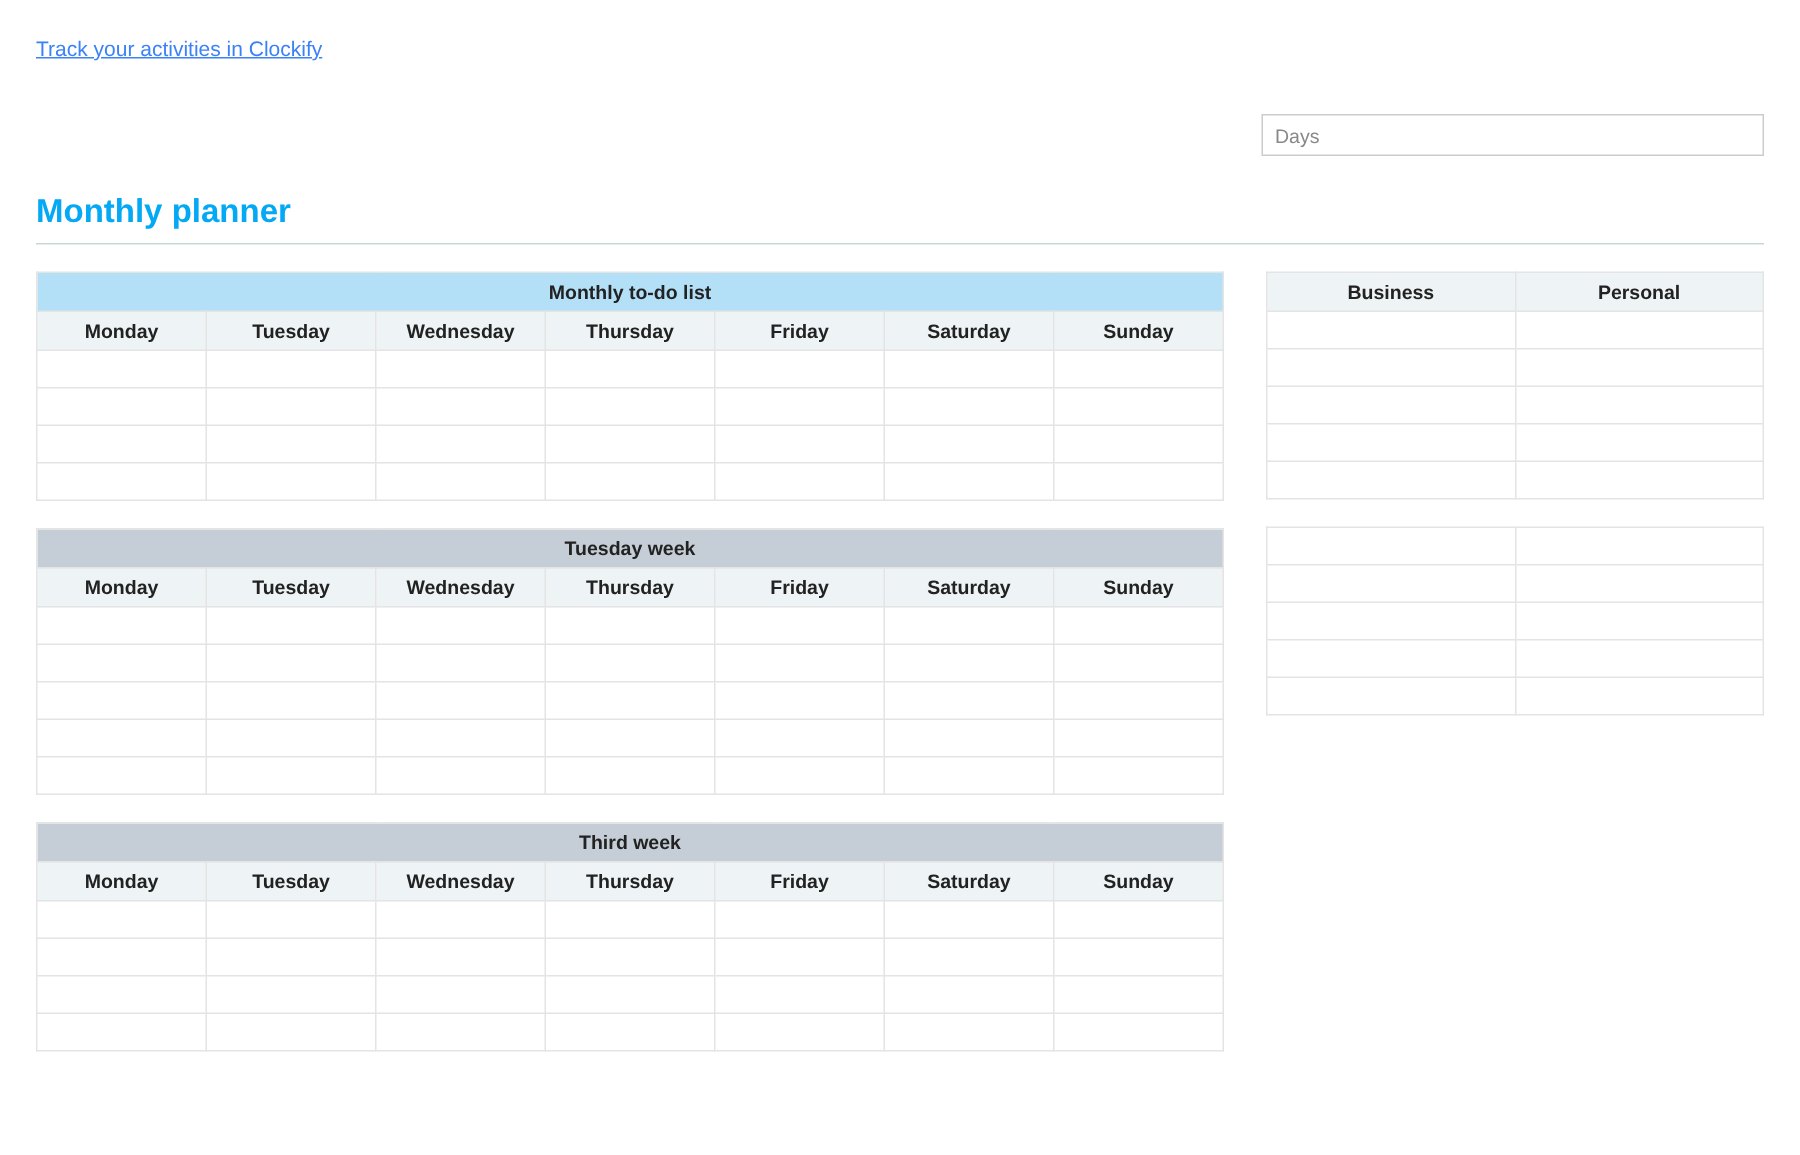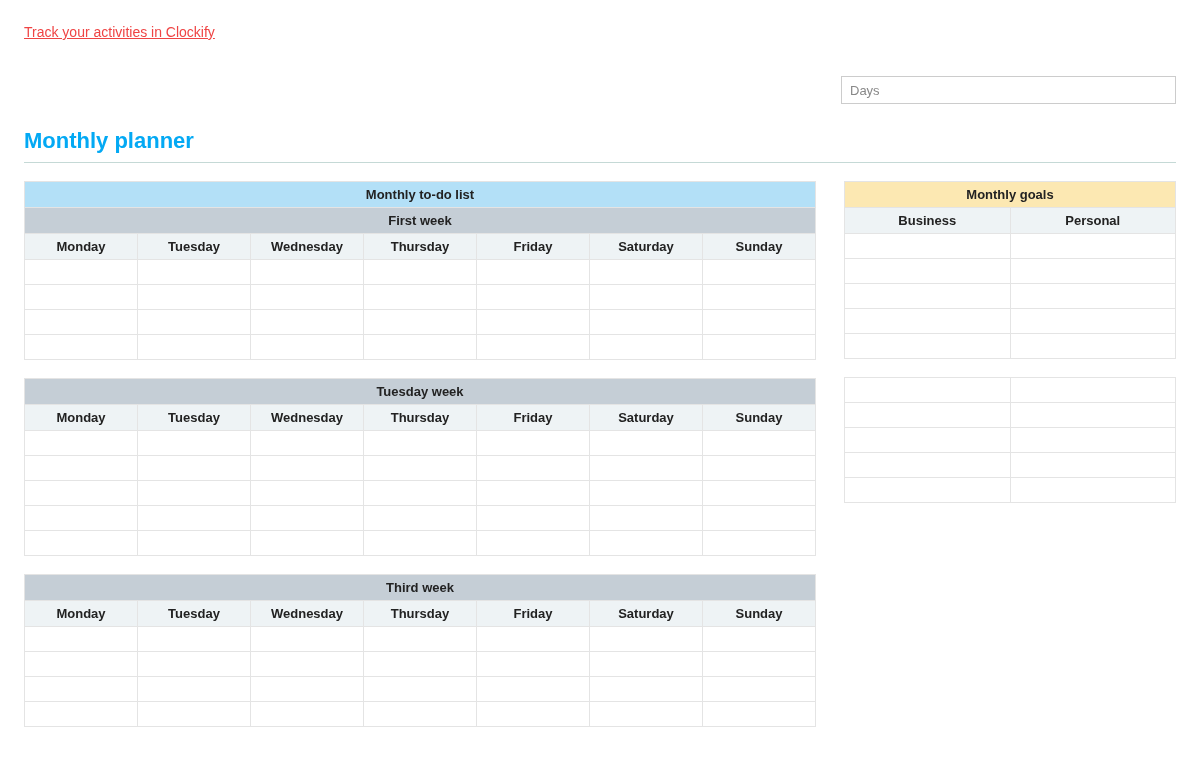--- a/index.html
+++ b/index.html
@@ -5,21 +5,21 @@
   * { box-sizing: border-box; }
   body {
     margin: 0;
     padding: 24px;
     font-family: Arial, Helvetica, sans-serif;
     font-size: 13px;
     color: #222;
     background: #fff;
   }
   a.top-link {
-    color: #ef4444;
+    color: #3b82f6;
     text-decoration: underline;
     font-size: 14px;
   }
   .days-row {
     margin-top: 36px;
     display: flex;
     justify-content: flex-end;
   }
   .days-input {
     width: 335px;
@@ -89,23 +89,20 @@
 
 <div class="columns">
   <div class="left-col">
 
     <table class="grid">
       <tbody>
           <tr>
             <th colspan="7" class="big-header hdr-blue">Monthly to-do list</th>
           </tr>
       <tr>
-            <th colspan="7" class="big-header hdr-grey">First week</th>
-          </tr>
-      <tr>
         <th class="hdr-light">Monday</th>
         <th class="hdr-light">Tuesday</th>
         <th class="hdr-light">Wednesday</th>
         <th class="hdr-light">Thursday</th>
         <th class="hdr-light">Friday</th>
         <th class="hdr-light">Saturday</th>
         <th class="hdr-light">Sunday</th>
       </tr>
       <tr>
             <td class="cell"></td>
@@ -260,23 +257,20 @@
           </tr>
     </tbody>
       </table>
 
   </div>
 
   <div class="right-col">
 
     <table class="grid">
       <tbody>
-          <tr>
-            <th colspan="2" class="big-header hdr-yellow">Monthly goals</th>
-          </tr>
       <tr>
         <th class="hdr-light">Business</th>
         <th class="hdr-light">Personal</th>
       </tr>
       <tr>
             <td class="cell"></td>
             <td class="cell"></td>
           </tr>
       <tr>
             <td class="cell"></td>

